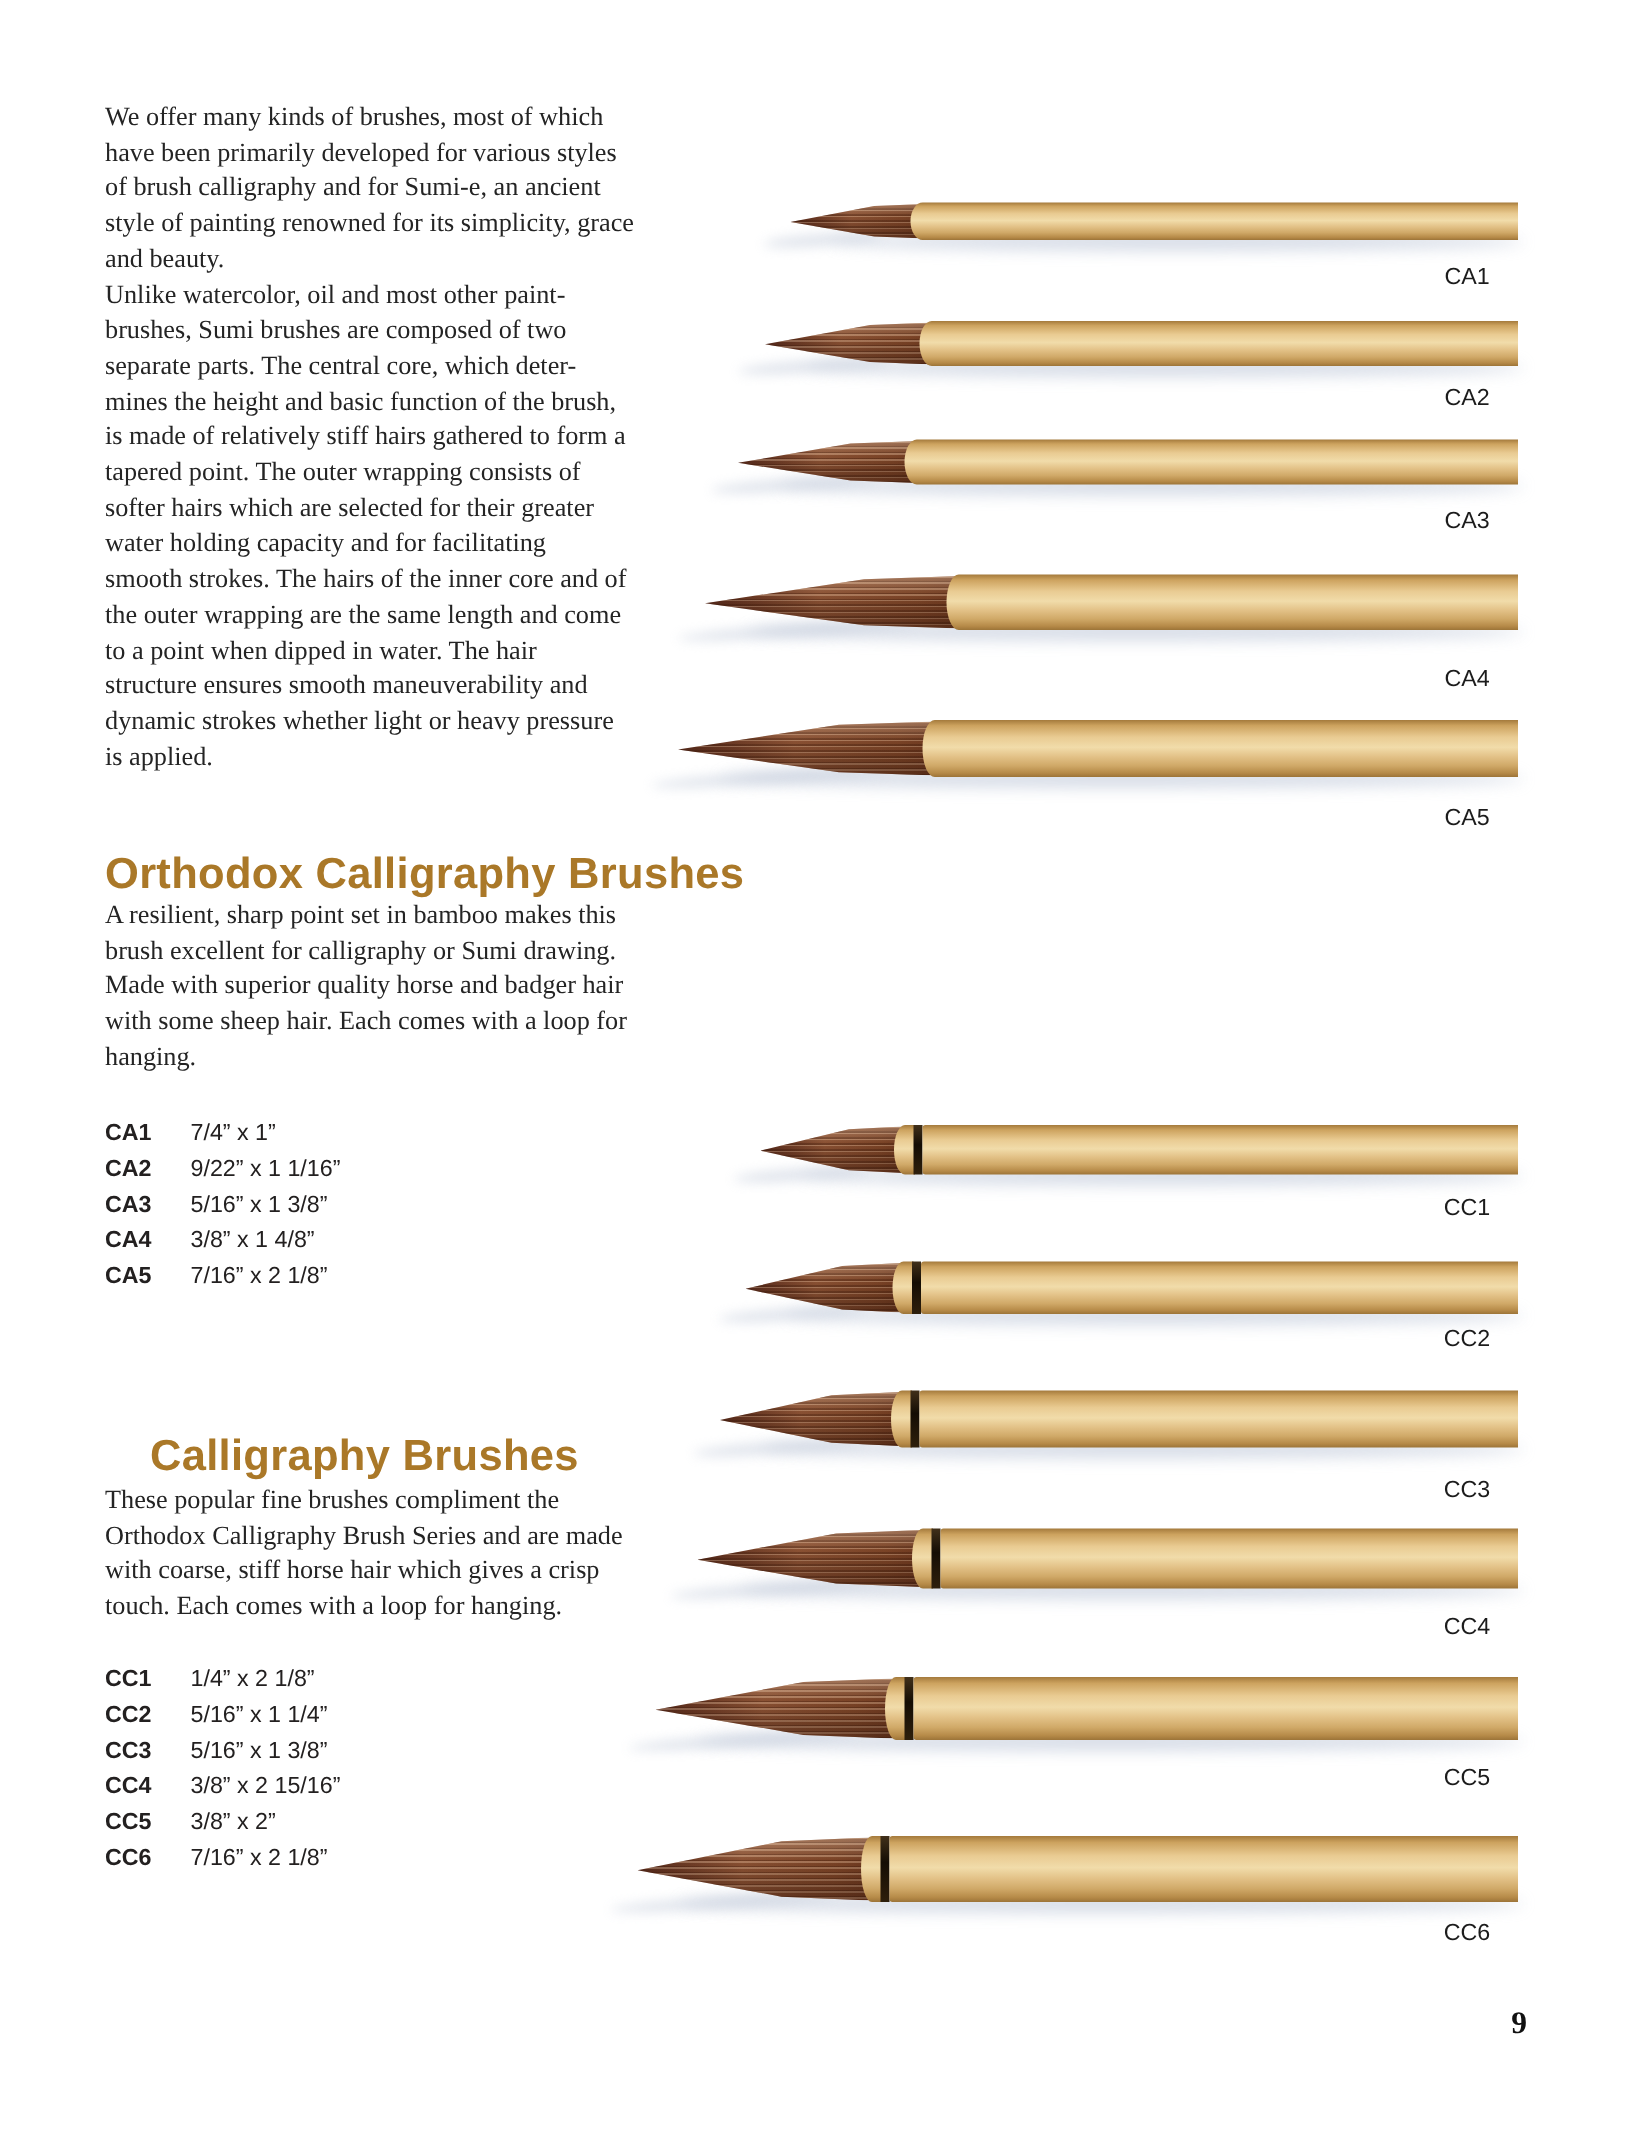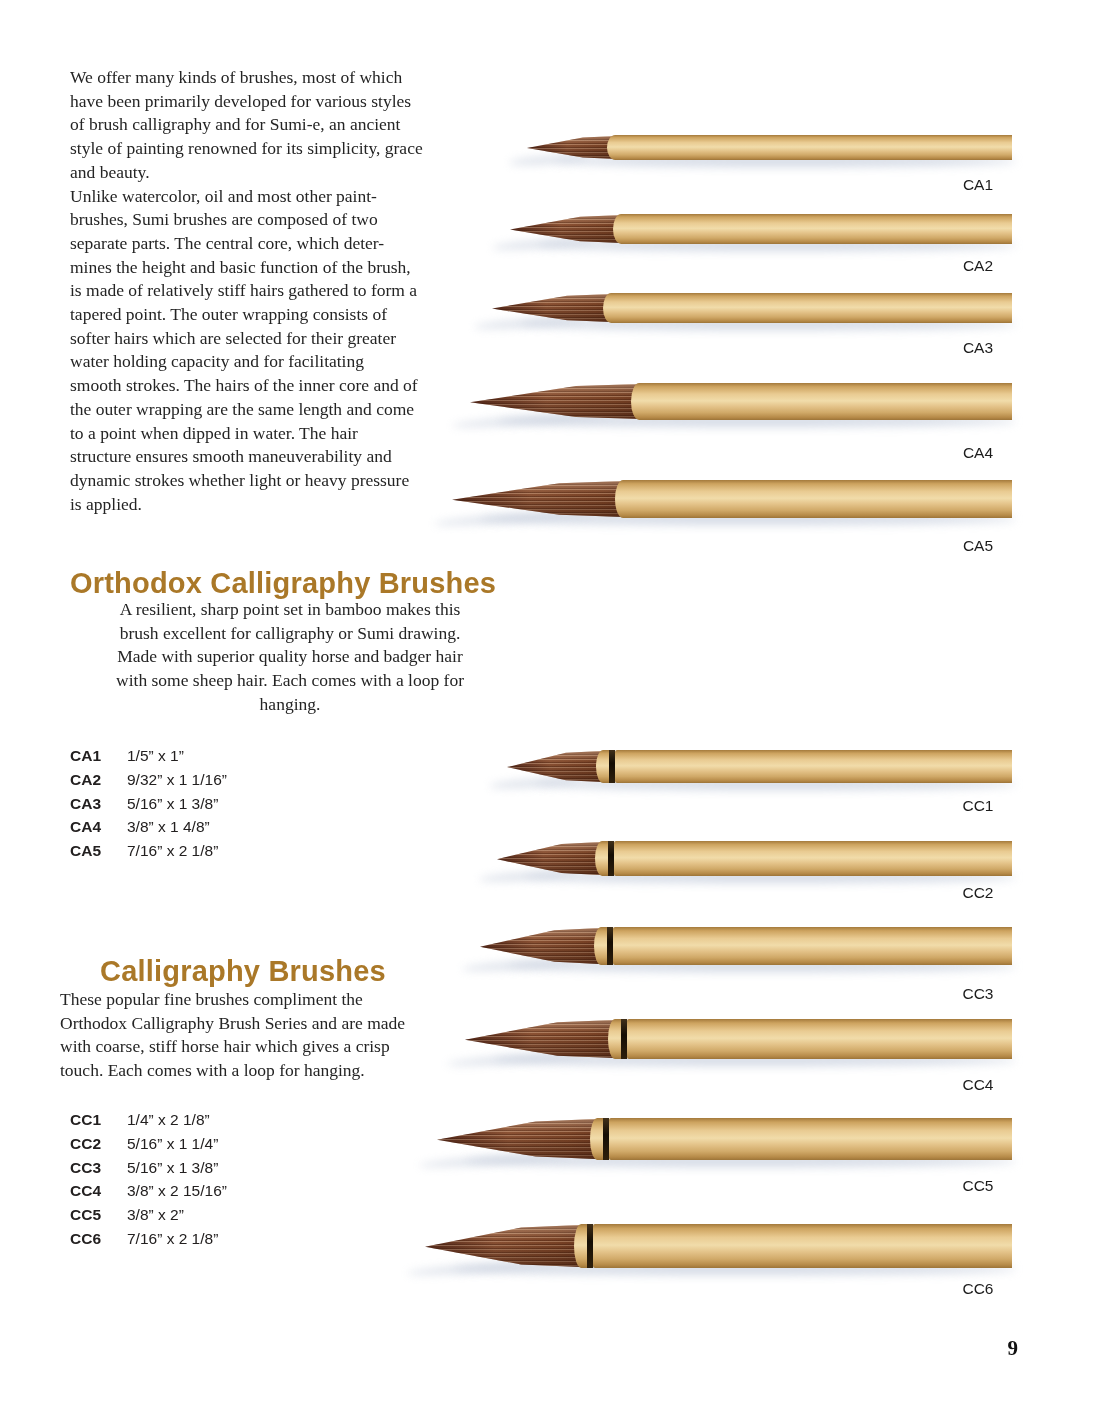--- a/index.html
+++ b/index.html
@@ -13,22 +13,22 @@
   .serif {
     position:absolute;
     font-family:"Liberation Serif", serif;
     font-size:17.5px;
     line-height:23.7px;
     color:#242424;
     white-space:pre-line;
     margin:0;
   }
   .intro   { left:70px; top:66px;  width:440px; }
-  .sec1-body { left:70px; top:598px; width:440px;text-align:center; }
-  .sec2-body { left:60px; top:988px; width:440px; }
+  .sec1-body { left:70px; top:598px; width:440px; }
+  .sec2-body { left:70px; top:988px; width:440px; }
 
   .heading {
     position:absolute;
     left:70px;
     margin:0;
     font-family:"Liberation Sans", sans-serif;
     font-weight:bold;
     font-size:29px;
     line-height:26px;
     letter-spacing:0.2px;
@@ -184,25 +184,25 @@
   <h2 class="heading sec1-heading">Orthodox Calligraphy Brushes</h2>
   <p class="serif sec1-body">A resilient, sharp point set in bamboo makes this
 brush excellent for calligraphy or Sumi drawing.
 Made with superior quality horse and badger hair
 with some sheep hair. Each comes with a loop for
 hanging.</p>
 
   <div class="specs sec1-specs">
     <div class="spec-row">
       <span class="spec-code">CA1</span>
-      <span class="spec-size">1/5” x 1”</span>
+      <span class="spec-size">7/4” x 1”</span>
     </div>
     <div class="spec-row">
       <span class="spec-code">CA2</span>
-      <span class="spec-size">9/32” x 1 1/16”</span>
+      <span class="spec-size">9/22” x 1 1/16”</span>
     </div>
     <div class="spec-row">
       <span class="spec-code">CA3</span>
       <span class="spec-size">5/16” x 1 3/8”</span>
     </div>
     <div class="spec-row">
       <span class="spec-code">CA4</span>
       <span class="spec-size">3/8” x 1 4/8”</span>
     </div>
     <div class="spec-row">

